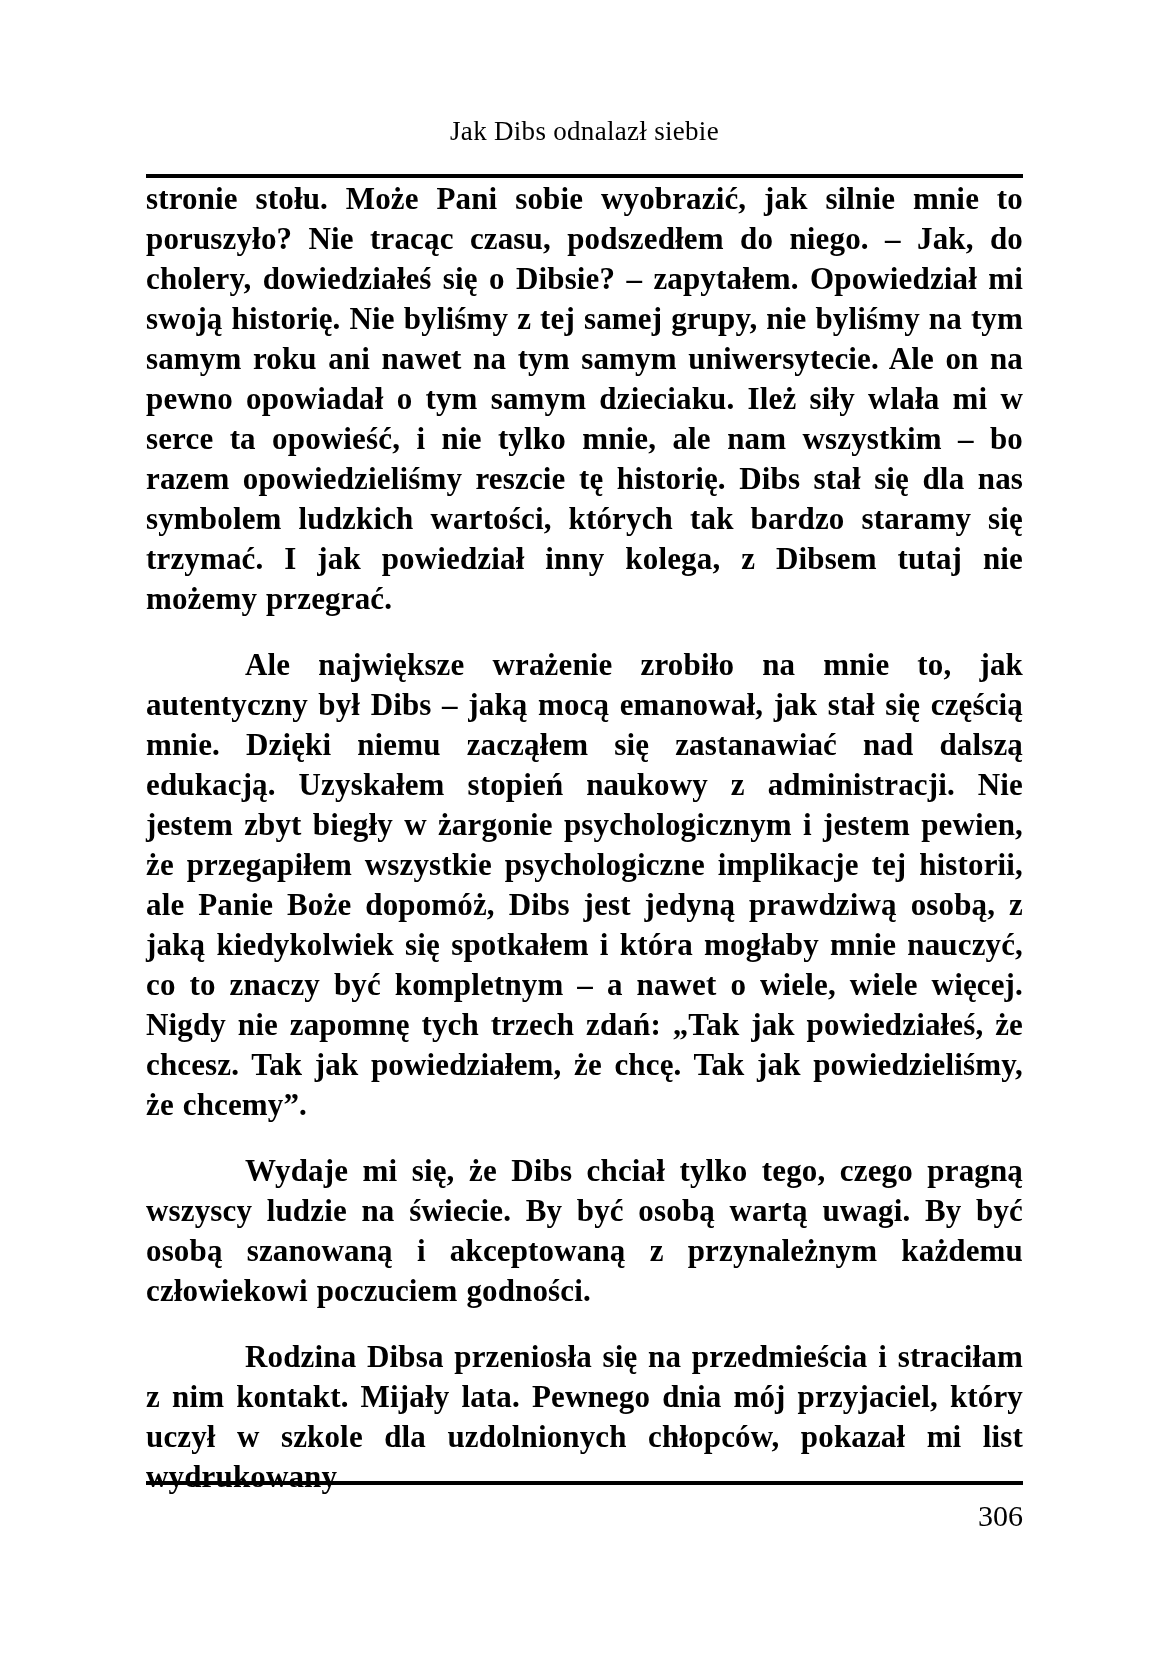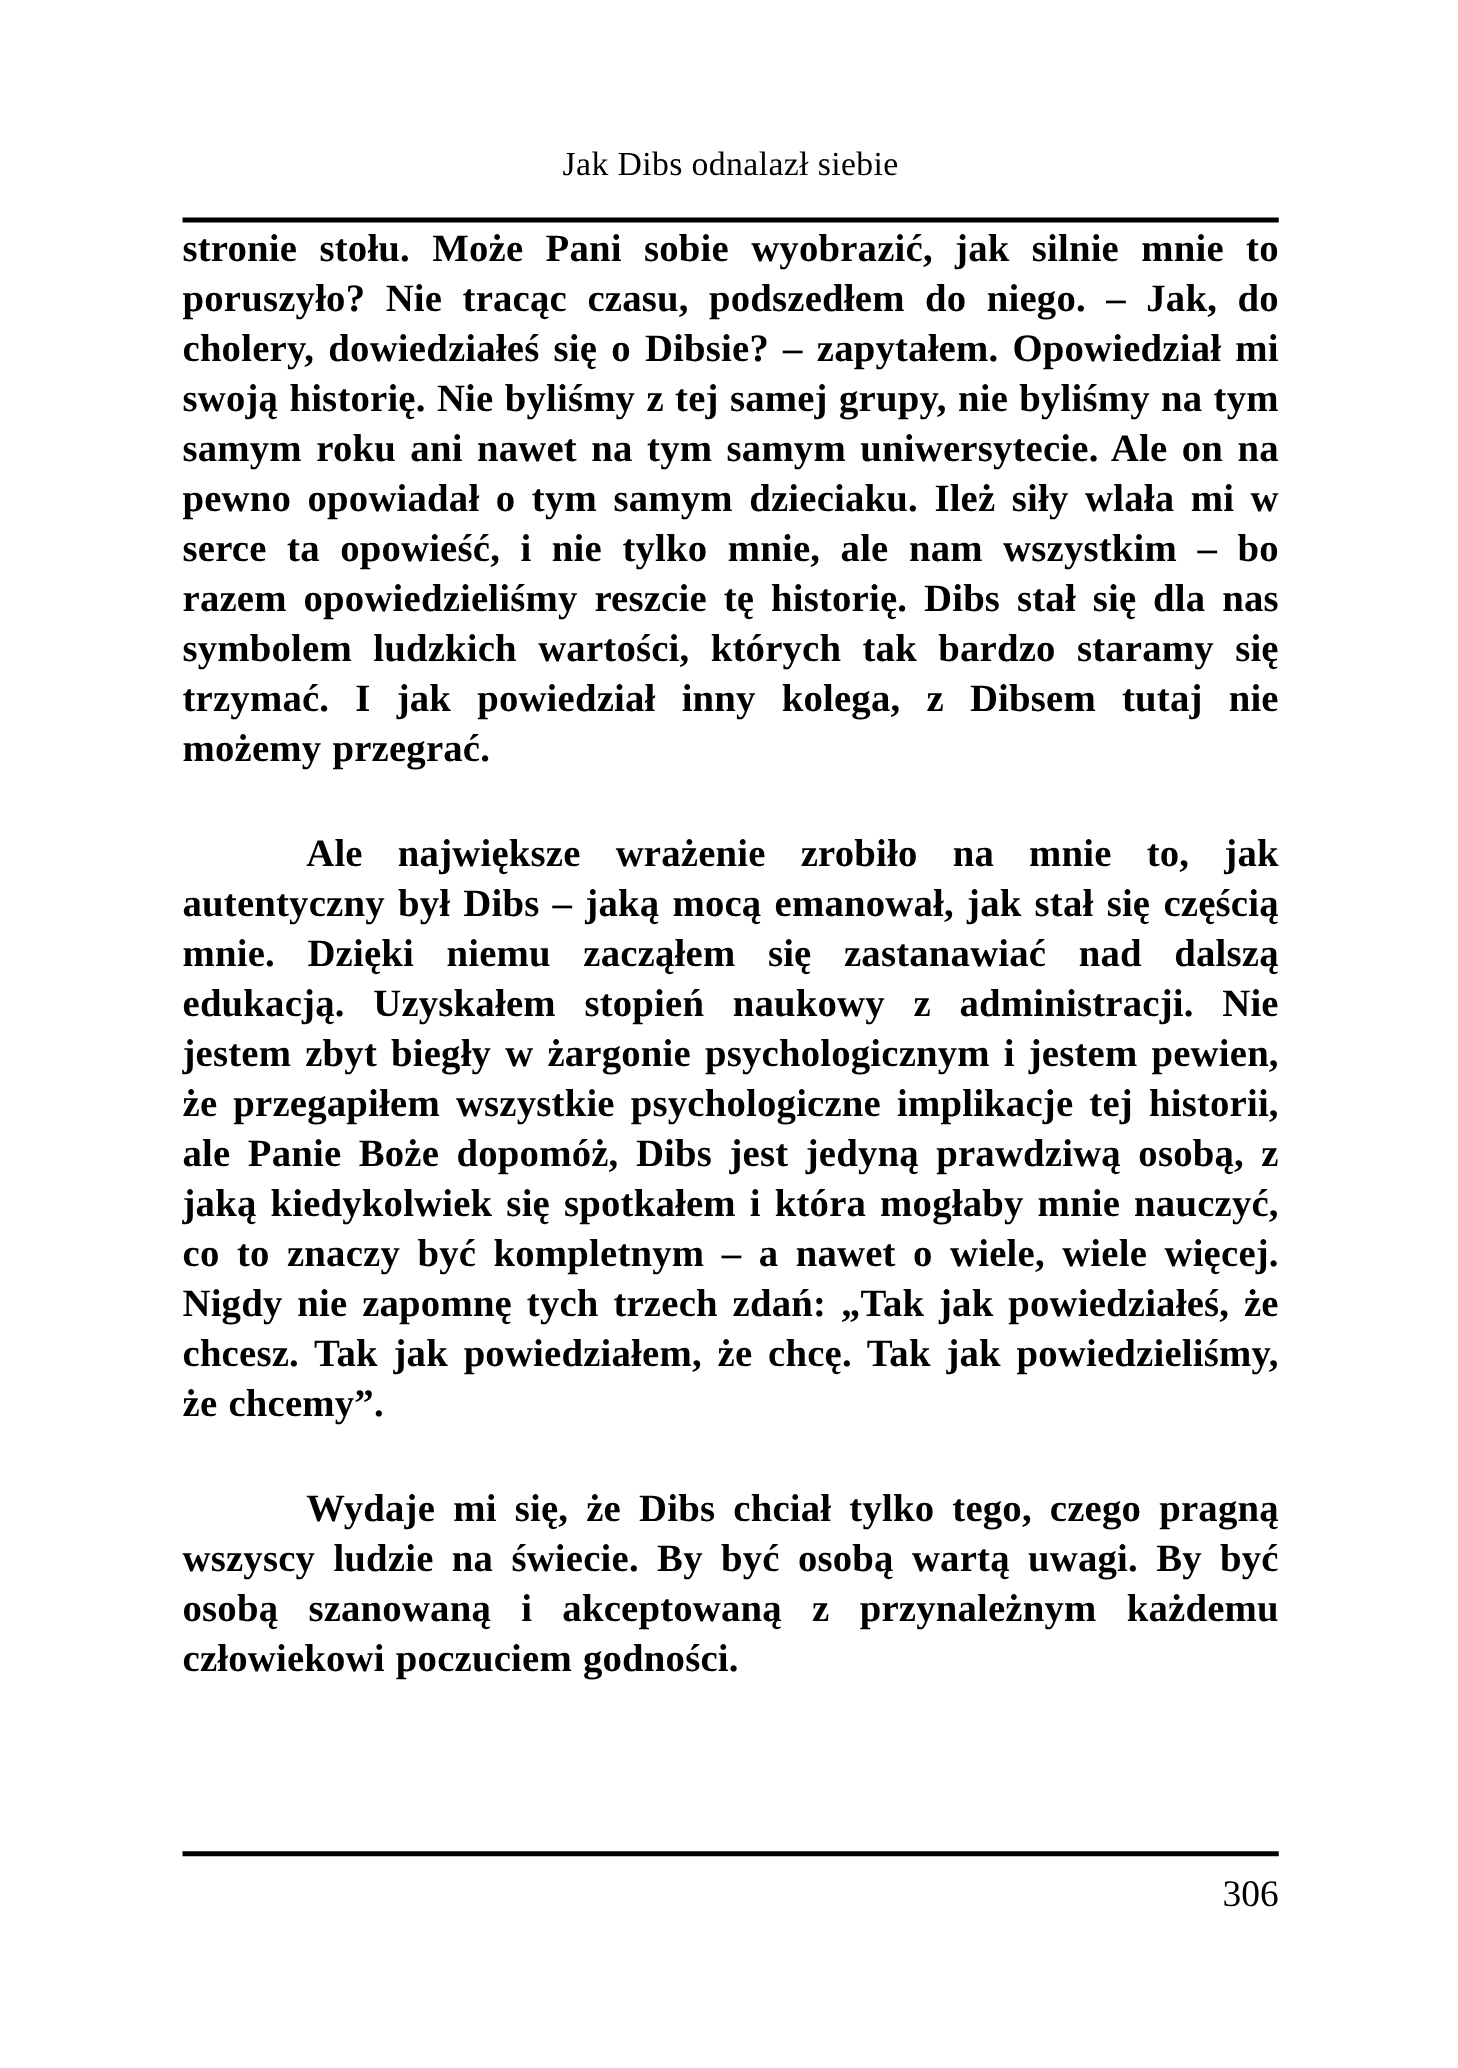--- a/index.html
+++ b/index.html
@@ -48,21 +48,21 @@
     text-justify: inter-word;
     hyphens: none;
     -webkit-hyphens: none;
     word-spacing: 1px;
   }
   .body-text p {
     margin: 0;
     font-weight: bold;
   }
   .body-text p + p {
-    margin-top: 44px;
+    margin-top: 26px;
   }
   .body-text p.indent {
     text-indent: 99px;
   }
   .page-number {
     position: absolute;
     left: 146px;
     top: 1499px;
     width: 877px;
     text-align: right;
@@ -76,19 +76,20 @@
 <div class="page">
 
   <div class="running-header">Jak Dibs odnalazł siebie</div>
 
   <div class="rule rule-top"></div>
 
   <div class="body-text">
     <p>stronie stołu. Może Pani sobie wyobrazić, jak silnie mnie to poruszyło? Nie tracąc czasu, podszedłem do niego. – Jak, do cholery, dowiedziałeś się o Dibsie? – zapytałem. Opowiedział mi swoją historię. Nie byliśmy z tej samej grupy, nie byliśmy na tym samym roku ani nawet na tym samym uniwersytecie. Ale on na pewno opowiadał o tym samym dzieciaku. Ileż siły wlała mi w serce ta opowieść, i nie tylko mnie, ale nam wszystkim – bo razem opowiedzieliśmy reszcie tę historię. Dibs stał się dla nas symbolem ludzkich wartości, których tak bardzo staramy się trzymać. I jak powiedział inny kolega, z Dibsem tutaj nie możemy przegrać.</p>
     <p class="indent">Ale największe wrażenie zrobiło na mnie to, jak autentyczny był Dibs – jaką mocą emanował, jak stał się częścią mnie. Dzięki niemu zacząłem się zastanawiać nad dalszą edukacją. Uzyskałem stopień naukowy z administracji. Nie jestem zbyt biegły w żargonie psychologicznym i jestem pewien, że przegapiłem wszystkie psychologiczne implikacje tej historii, ale Panie Boże dopomóż, Dibs jest jedyną prawdziwą osobą, z jaką kiedykolwiek się spotkałem i która mogłaby mnie nauczyć, co to znaczy być kompletnym – a nawet o wiele, wiele więcej. Nigdy nie zapomnę tych trzech zdań: „Tak jak powiedziałeś, że chcesz. Tak jak powiedziałem, że chcę. Tak jak powiedzieliśmy, że chcemy”.</p>
     <p class="indent">Wydaje mi się, że Dibs chciał tylko tego, czego pragną wszyscy ludzie na świecie. By być osobą wartą uwagi. By być osobą szanowaną i akceptowaną z przynależnym każdemu człowiekowi poczuciem godności.</p>
+    <p class="indent">Rodzina Dibsa przeniosła się na przedmieścia i straciłam z nim kontakt. Mijały lata. Pewnego dnia mój przyjaciel, który uczył w szkole dla uzdolnionych chłopców, pokazał mi list wydrukowany</p>
   </div>
 
   <div class="rule rule-bottom"></div>
 
   <div class="page-number">306</div>
 
 </div>
 
 </body></html>

